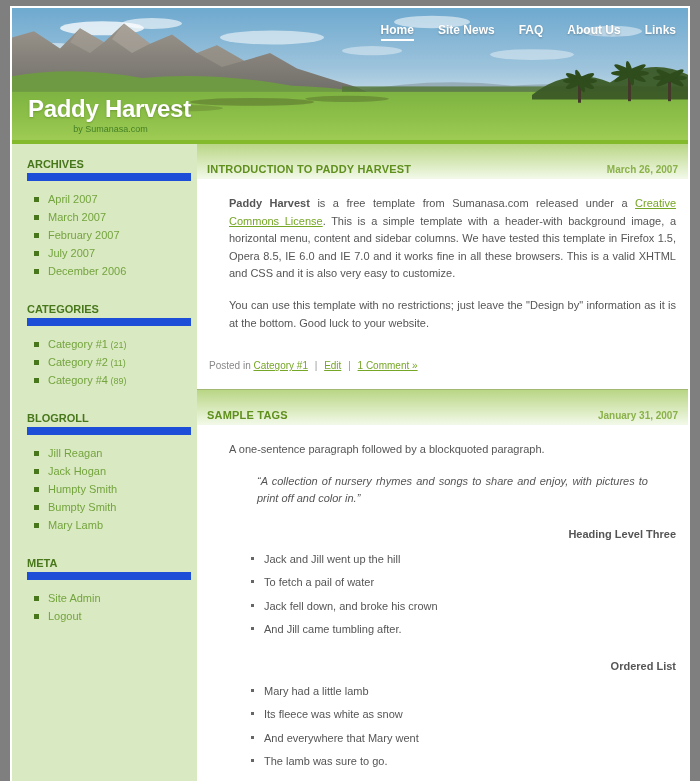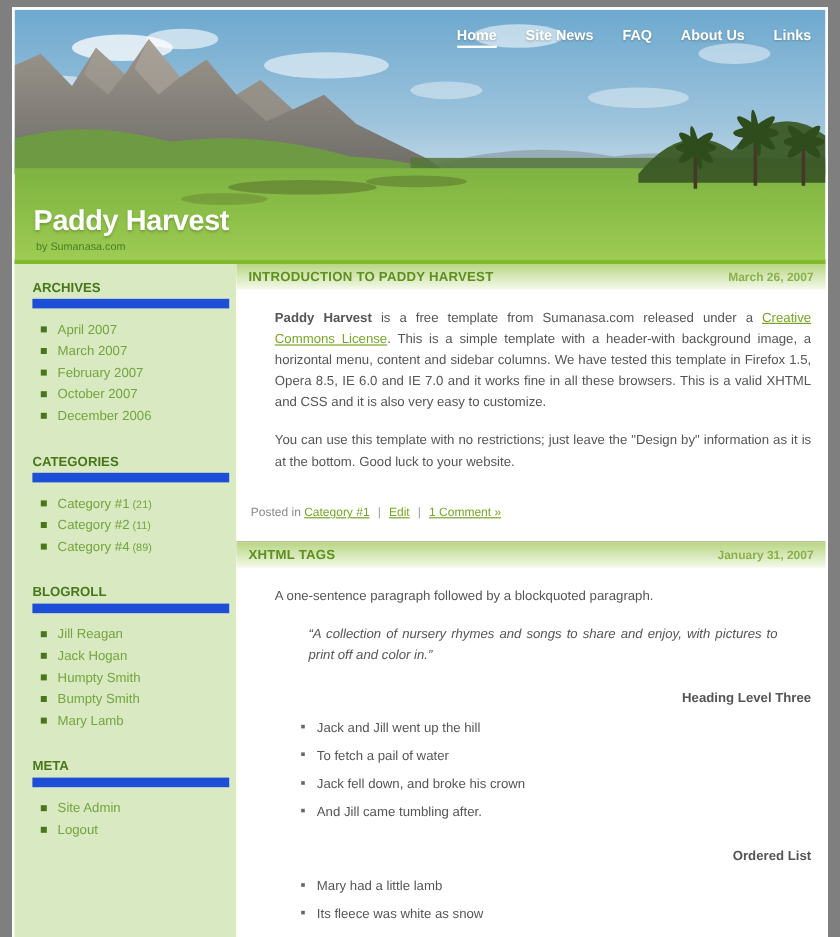--- a/index.html
+++ b/index.html
@@ -1,20 +1,20 @@
 <!DOCTYPE html>
 <html><head>
 <meta charset="utf-8">
 <style>
   html,body{margin:0;padding:0;}
   body{background:#7f7f7f;font-family:"Liberation Sans","DejaVu Sans",sans-serif;}
   .page{width:676px;margin:6px auto 0;border:2px solid #ffffff;background:#ffffff;}
 
   
-  .header{position:relative;height:208px;overflow:hidden;}
+  .header{position:relative;height:132px;overflow:hidden;text-align:center;}
   .header svg{position:absolute;top:0;left:0;width:100%;height:100%;display:block;}
   .main-nav{position:absolute;top:12px;right:12px;}
   .nav-item{display:inline-block;color:#ffffff;font-weight:bold;font-size:12px;margin-left:24px;
             text-decoration:none;padding-bottom:2px;cursor:pointer;text-shadow:0 1px 2px rgba(0,0,0,.25);}
   .nav-item.active{border-bottom:2px solid #ffffff;}
   .title-block{position:absolute;left:16px;bottom:3px;}
   .site-title{margin:0;color:#ffffff;font-size:24px;font-weight:bold;letter-spacing:-0.3px;
               text-shadow:0 1px 2px rgba(60,90,20,.35);}
   .tagline{font-size:9px;color:#2f6e1b;opacity:.8;margin:1px 0 3px 2px;}
 
@@ -28,21 +28,21 @@
               border-bottom:8px solid #1d4ed8;}
   .side-list{list-style:none;margin:0;padding:0 0 0 7px;}
   .side-list li{padding:3px 0;font-size:11px;}
   .sq{display:inline-block;width:5px;height:5px;background:#48771b;margin-right:9px;vertical-align:1px;}
   .side-link{color:#74a43e;text-decoration:none;cursor:pointer;}
   .side-link.u{text-decoration:underline;}
   .count{color:#74a43e;font-size:9px;}
 
   .main{flex:1;display:flex;flex-direction:column;background:#ffffff;min-width:0;}
   .post + .post{border-top:1px solid #a3b873;}
-  .post-header{display:flex;justify-content:space-between;align-items:center;padding:5px 10px 4px;
+  .post-header{display:flex;justify-content:space-between;align-items:center;padding:19px 10px 4px;
                background:linear-gradient(to bottom,#b9d685,#f3f9e9);}
   .post-title{margin:0;font-size:11px;color:#5f8f1d;font-weight:bold;letter-spacing:.2px;}
   .post-date{font-size:10px;color:#8ab14a;font-weight:bold;}
   .post-body{padding:6px 12px 0;font-size:11px;color:#555555;line-height:1.6;text-align:justify;margin-left:20px;}
   .post-body p{margin:10px 0 14px;}
   .post-body blockquote{margin:14px 28px 18px;font-style:italic;}
   .post-body h3{font-size:11px;color:#555555;margin:16px 0 4px;text-align:right;}
   .post-list{list-style:none;margin:4px 0 10px;padding-left:22px;text-align:left;}
   .post-list li{padding:3px 0;}
   .post-list li::before{content:"";display:inline-block;width:3px;height:3px;background:#666666;
@@ -131,21 +131,21 @@
   <div class="accent-bar"></div>
 
   <div class="content">
     <aside class="sidebar">
         <div class="side-section">
           <h2 class="side-title">ARCHIVES</h2>
           <ul class="side-list">
             <li><span class="sq"></span><a class="side-link">April 2007</a></li>
             <li><span class="sq"></span><a class="side-link">March 2007</a></li>
             <li><span class="sq"></span><a class="side-link">February 2007</a></li>
-            <li><span class="sq"></span><a class="side-link">October 2007</a></li>
+            <li><span class="sq"></span><a class="side-link">July 2007</a></li>
             <li><span class="sq"></span><a class="side-link">December 2006</a></li>
           </ul>
         </div>
         <div class="side-section">
           <h2 class="side-title">CATEGORIES</h2>
           <ul class="side-list">
             <li><span class="sq"></span><a class="side-link">Category #1</a><span class="count"> (21)</span></li>
             <li><span class="sq"></span><a class="side-link">Category #2</a><span class="count"> (11)</span></li>
             <li><span class="sq"></span><a class="side-link">Category #4</a><span class="count"> (89)</span></li>
           </ul>
@@ -185,21 +185,21 @@
           <a class="g-link">Category #1</a>
           <span class="sep">|</span>
           <a class="g-link">Edit</a>
           <span class="sep">|</span>
           <a class="g-link">1 Comment »</a>
         </footer>
       </article>
 
       <article class="post">
         <header class="post-header">
-          <h2 class="post-title">XHTML TAGS</h2>
+          <h2 class="post-title">SAMPLE TAGS</h2>
           <span class="post-date">January 31, 2007</span>
         </header>
         <div class="post-body">
           <p>A one-sentence paragraph followed by a blockquoted paragraph.</p>
           <blockquote>“A collection of nursery rhymes and songs to share and enjoy, with pictures to print off and color in.”</blockquote>
           <h3>Heading Level Three</h3>
           <ul class="post-list">
               <li>Jack and Jill went up the hill</li>
               <li>To fetch a pail of water</li>
               <li>Jack fell down, and broke his crown</li>

